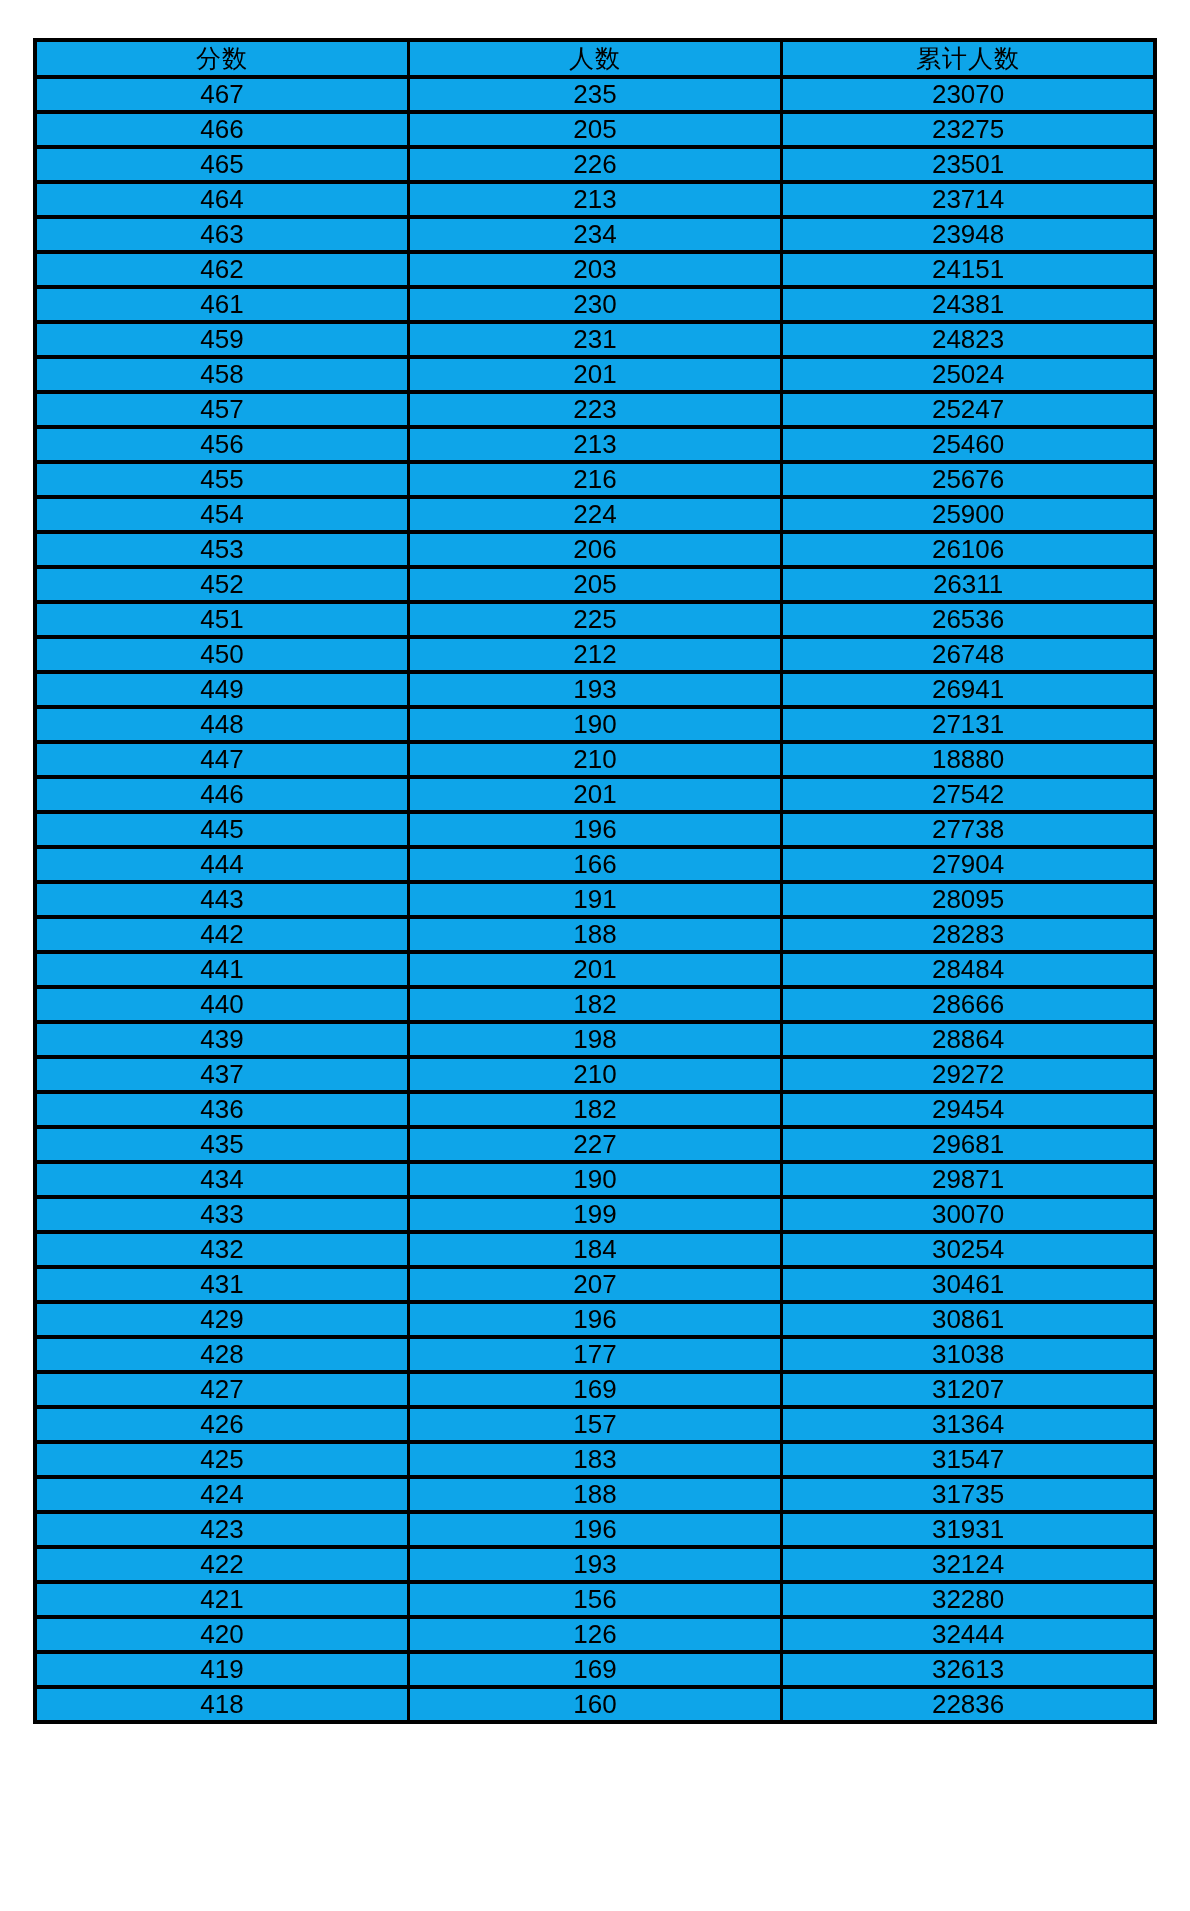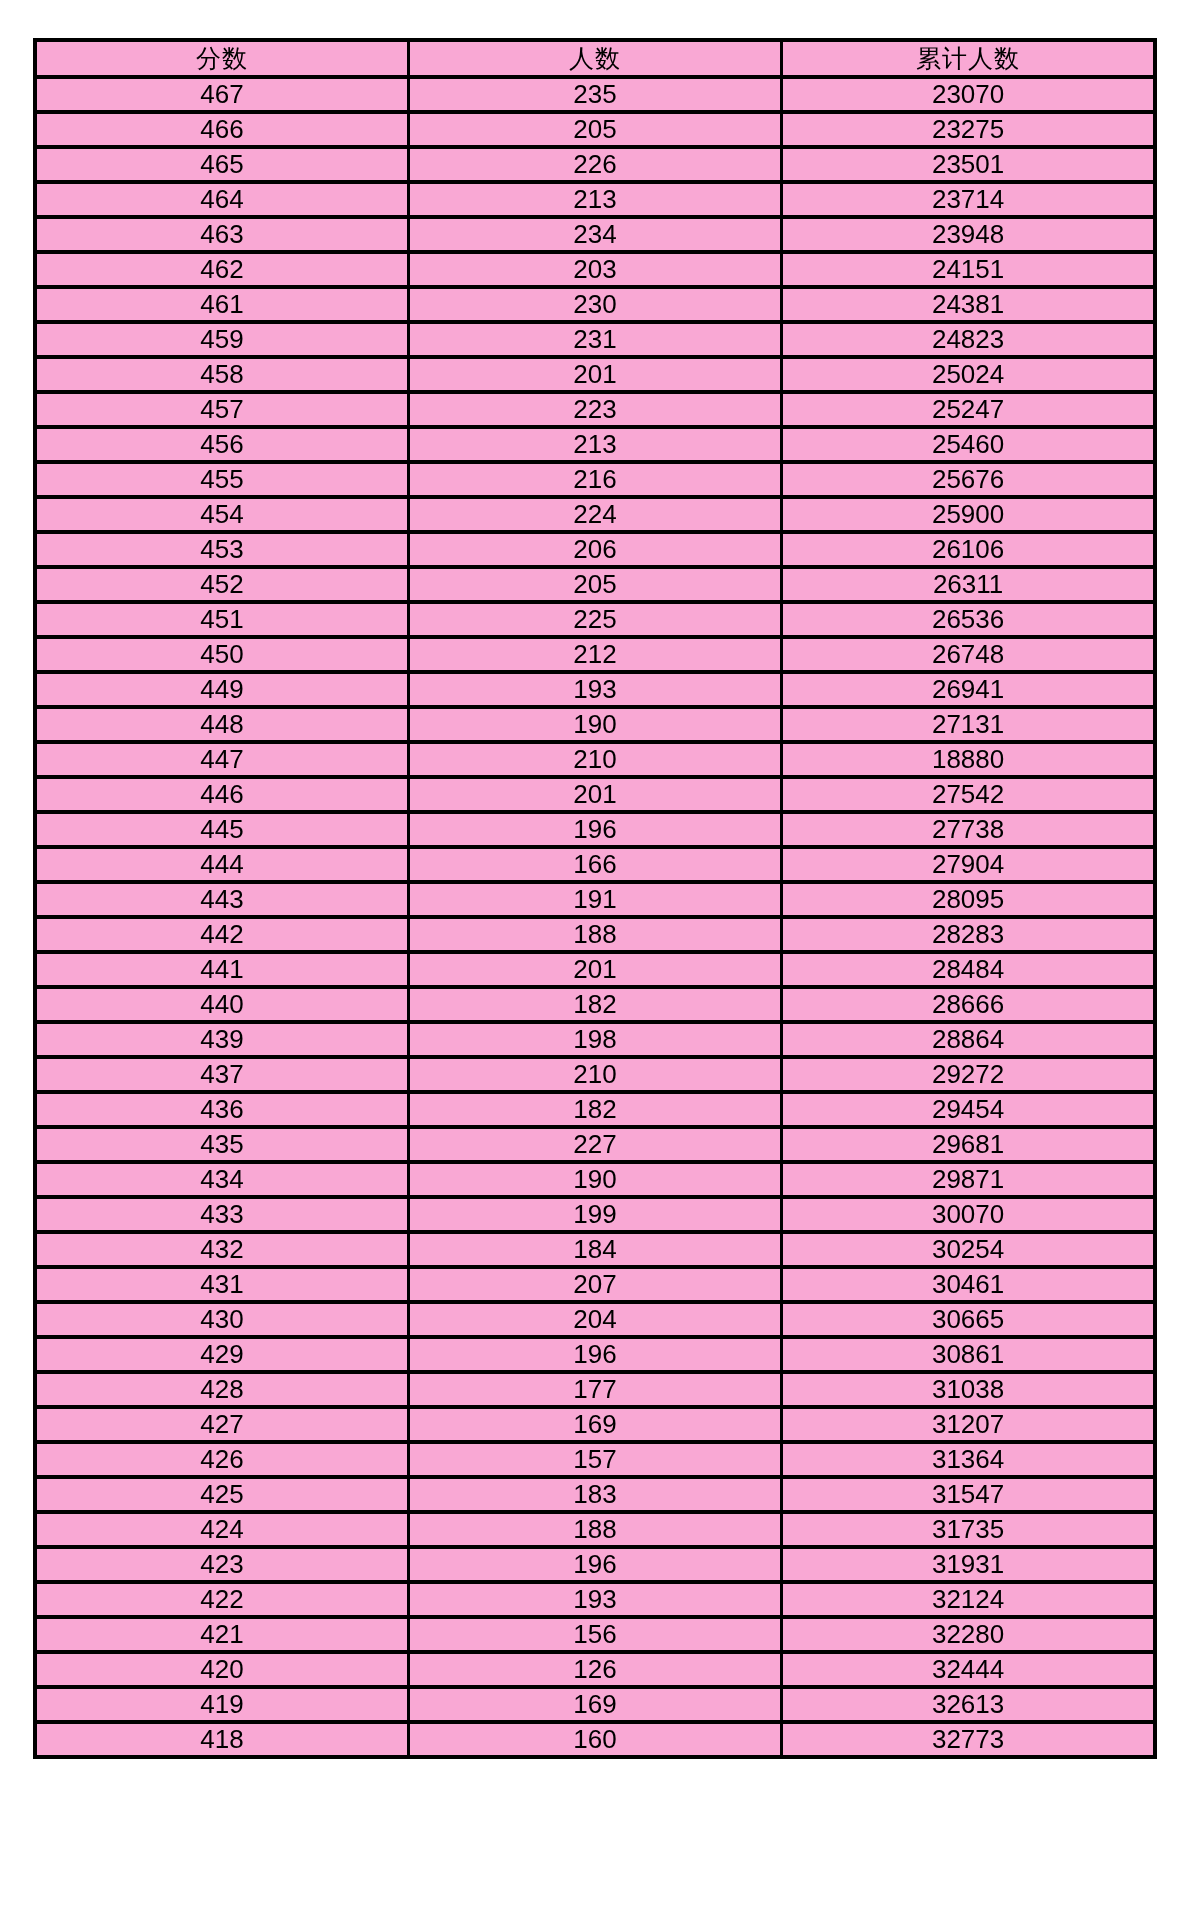--- a/index.html
+++ b/index.html
@@ -15,21 +15,21 @@
     color: #000000;
   }
   table.score-table {
     position: absolute;
     left: 33px;
     top: 38px;
     width: 1124px;
     height: 1388px;
     border-collapse: collapse;
     table-layout: fixed;
-    background: #f9a8d4;
+    background: #0ea5e9;
   }
   table.score-table th,
   table.score-table td {
     border: 3px solid #000000;
     border-top-width: 4px;
     border-bottom-width: 4px;
     text-align: center;
     vertical-align: middle;
     padding: 0;
     overflow: hidden;
@@ -231,25 +231,20 @@
         <td>432</td>
         <td>184</td>
         <td>30254</td>
       </tr>
       <tr>
         <td>431</td>
         <td>207</td>
         <td>30461</td>
       </tr>
       <tr>
-        <td>430</td>
-        <td>204</td>
-        <td>30665</td>
-      </tr>
-      <tr>
         <td>429</td>
         <td>196</td>
         <td>30861</td>
       </tr>
       <tr>
         <td>428</td>
         <td>177</td>
         <td>31038</td>
       </tr>
       <tr>
@@ -293,16 +288,16 @@
         <td>32444</td>
       </tr>
       <tr>
         <td>419</td>
         <td>169</td>
         <td>32613</td>
       </tr>
       <tr>
         <td>418</td>
         <td>160</td>
-        <td>32773</td>
+        <td>22836</td>
       </tr>
     </tbody>
 </table>
 
 </body></html>

